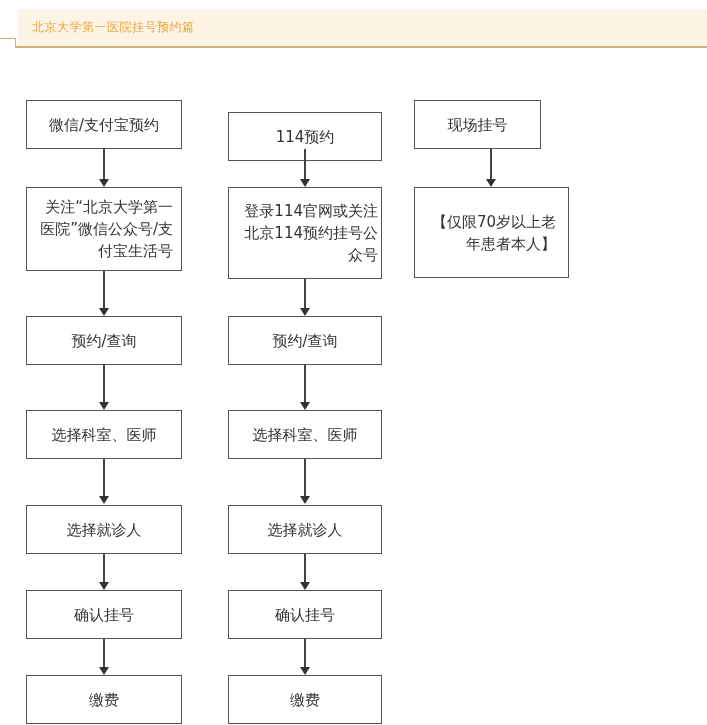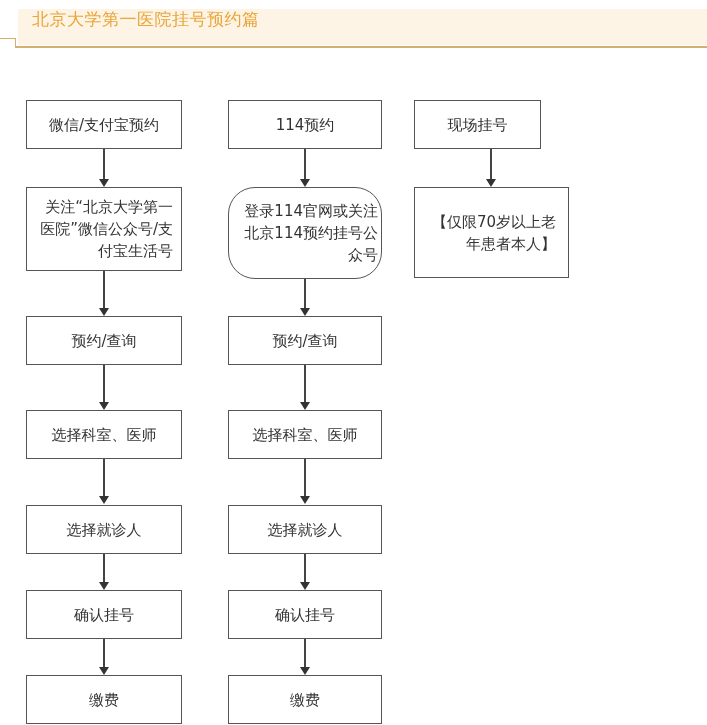--- a/index.html
+++ b/index.html
@@ -6,21 +6,21 @@
   body {
     width:707px; height:725px; position:relative; overflow:hidden;
     background:#ffffff;
     font-family:"DejaVu Sans", "Liberation Sans", sans-serif;
   }
   .header-band {
     position:absolute; left:18px; top:9px; width:689px; height:36px;
     background:#fdf4e6;
   }
   .header-title {
-    position:absolute; left:32px; top:6px; font-size:17px; line-height:26px;
+    position:absolute; left:32px; top:14px; font-size:12px; line-height:26px;
     letter-spacing:0.5px; white-space:nowrap;
   }
   .header-line-main {
     position:absolute; left:15px; top:46px; width:692px; height:2px;
     background:#d4b070;
   }
   .header-line-step-h {
     position:absolute; left:0; top:38px; width:15px; height:1px; background:#d4b070;
   }
   .header-line-step-v {
@@ -83,27 +83,27 @@
 <div class="box" style="left:26px;top:590px;width:156px;height:49px;">
   <span>确认挂号</span>
 </div>
 <div class="vline" style="left:103px;top:639px;height:29px;"></div>
 <div class="arrowhead" style="left:99px;top:667px;"></div>
 
 <div class="box" style="left:26px;top:675px;width:156px;height:49px;">
   <span>缴费</span>
 </div>
 
-<div class="box" style="left:228px;top:100px;width:154px;height:49px;">
+<div class="box" style="left:228px;top:112px;width:154px;height:49px;">
   <span>114预约</span>
 </div>
 <div class="vline" style="left:304px;top:149px;height:31px;"></div>
 <div class="arrowhead" style="left:300px;top:179px;"></div>
 
-<div class="box" style="left:228px;top:187px;width:154px;height:92px;padding:0 3px;border-radius:27px;">
+<div class="box" style="left:228px;top:187px;width:154px;height:92px;padding:0 3px;">
   <span>登录114官网或关注北京114预约挂号公众号</span>
 </div>
 <div class="vline" style="left:304px;top:279px;height:30px;"></div>
 <div class="arrowhead" style="left:300px;top:308px;"></div>
 
 <div class="box" style="left:228px;top:316px;width:154px;height:49px;">
   <span>预约/查询</span>
 </div>
 <div class="vline" style="left:304px;top:365px;height:38px;"></div>
 <div class="arrowhead" style="left:300px;top:402px;"></div>

